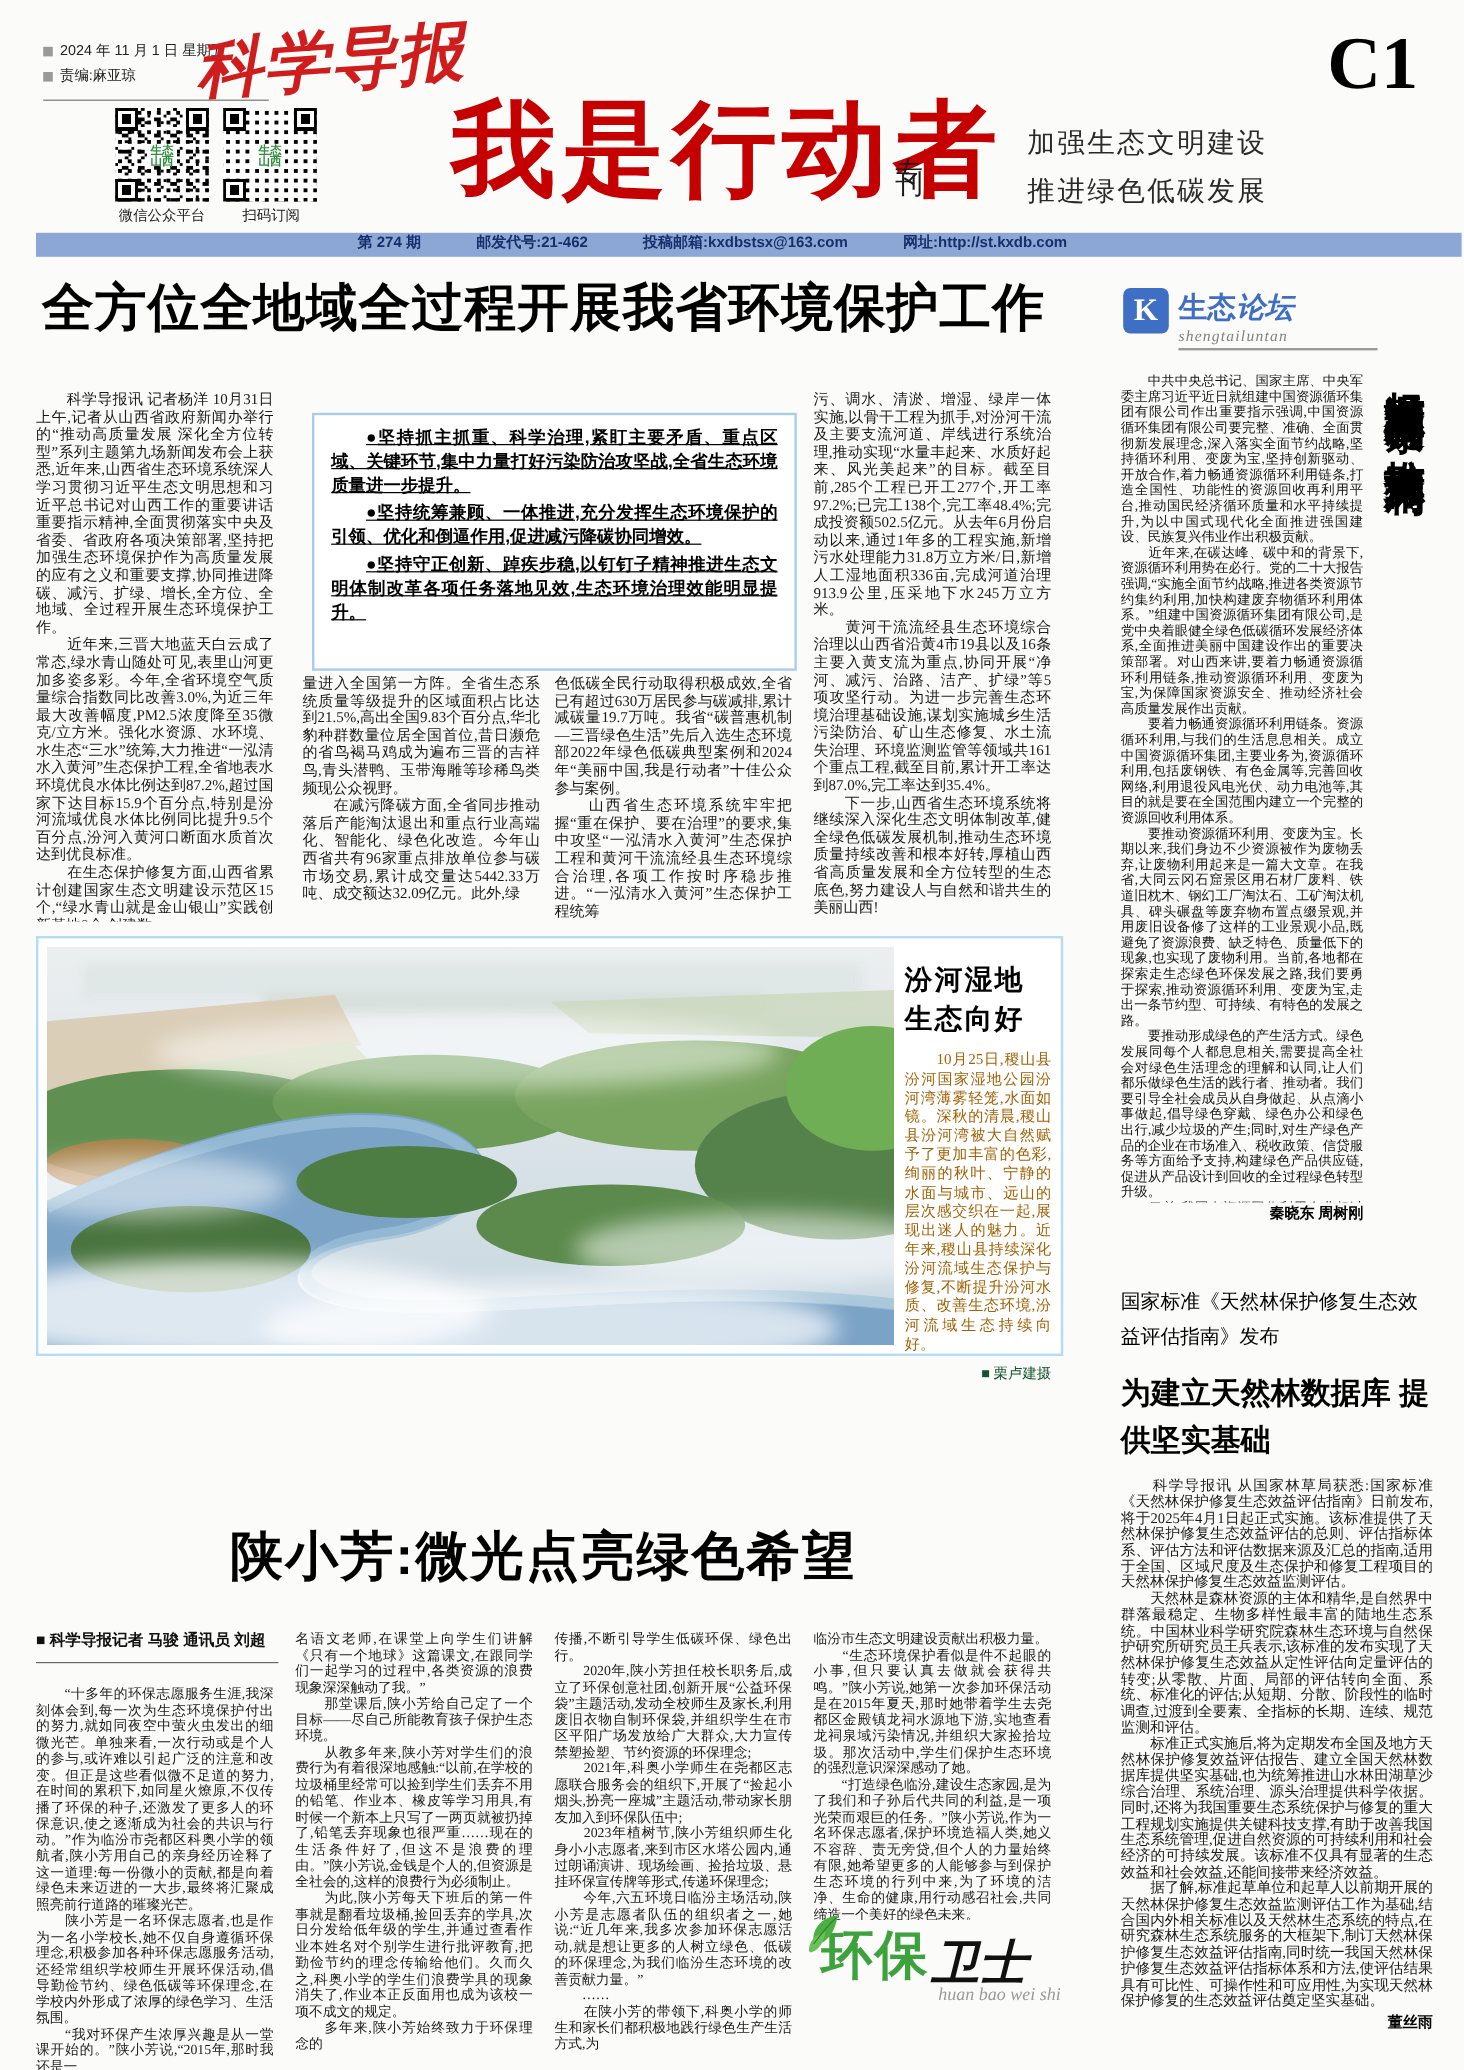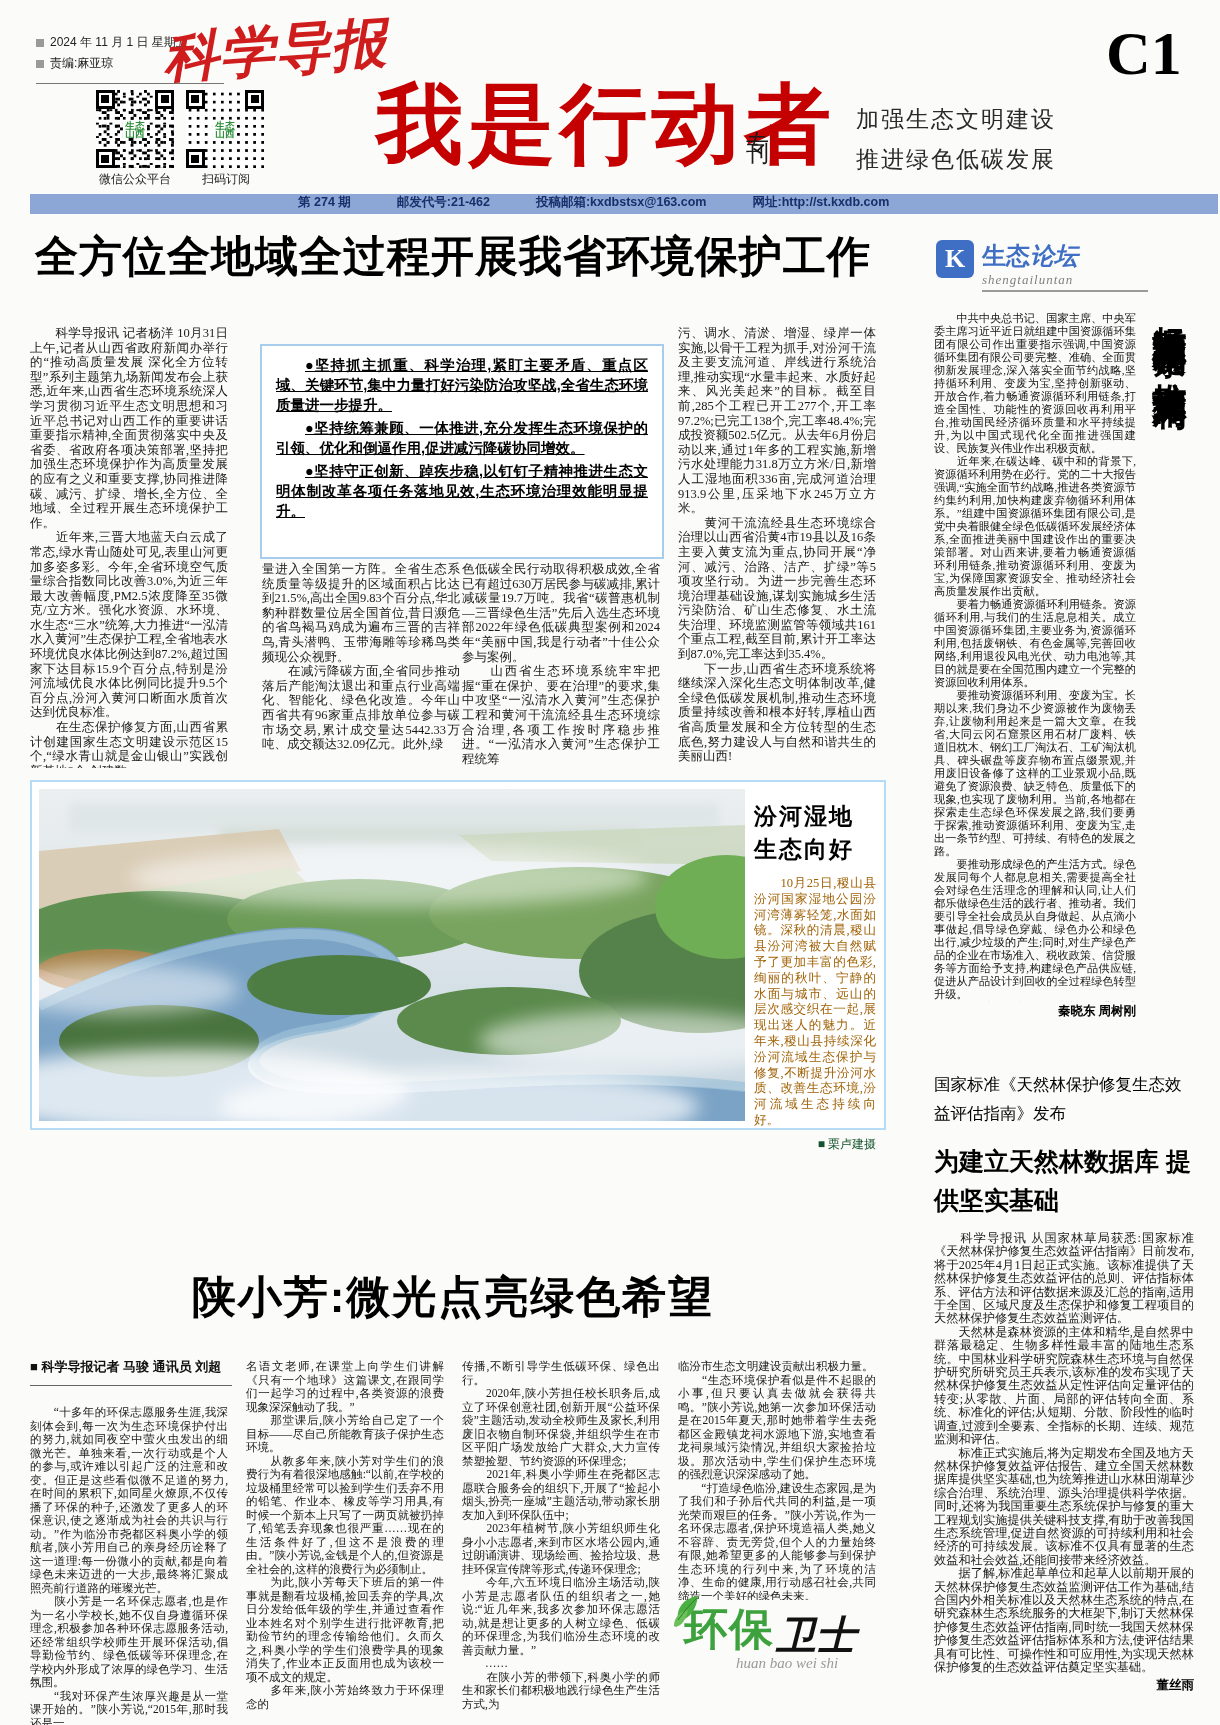--- a/index.html
+++ b/index.html
@@ -22,21 +22,21 @@
   .papertag{left:742px;top:112px;writing-mode:vertical-rl;font-size:23px;letter-spacing:12px;color:#1a1a1a;}
   .slogans{left:856px;top:100px;font-size:23px;line-height:40px;color:#2a2a2a;letter-spacing:2px;}
   .infobar{left:30px;top:194px;width:1188px;height:20px;background:#8ca7d5;color:#17306b;
     font-family:"Liberation Sans",sans-serif;font-size:12.5px;font-weight:bold;
     display:flex;align-items:flex-start;gap:46px;padding-left:268px;}
   
   .mainheadline{left:30px;top:228px;width:846px;text-align:center;font-family:"Liberation Sans",sans-serif;
     font-weight:900;font-size:43px;letter-spacing:1px;color:#000;white-space:nowrap;}
   .newscol{width:198px;font-size:12.5px;line-height:14.6px;text-align:justify;white-space:pre-line;color:#191919;overflow:hidden;}
   .c1{left:30px;top:326px;height:442px;}
-  .c2{left:262px;top:562px;height:205px;}
+  .c2{left:252px;top:562px;height:205px;}
   .c3{left:462px;top:562px;height:205px;}
   .c4{left:678px;top:326px;height:442px;}
   .hlbox{left:260px;top:344px;width:404px;height:215px;border:2px solid #a8cdec;background:#fff;padding:9px 14px;}
   .hlbox p{margin:0 0 3px 0;font-family:"Liberation Sans",sans-serif;font-weight:bold;font-size:14.5px;line-height:20px;text-align:justify;text-indent:2em;color:#000;text-decoration:underline;}
   
   .photobox{left:30px;top:780px;width:856px;height:350px;border:2px solid #b5dcf4;background:#fff;}
   .photo{left:39px;top:789px;width:706px;height:332px;overflow:hidden;}
   .caption{left:754px;top:800px;width:122px;}
   .captitle{font-size:23px;font-weight:bold;line-height:33px;white-space:pre-line;color:#000;margin-bottom:10px;letter-spacing:2px;}
   .capbody{font-size:12.6px;line-height:15.8px;text-align:justify;white-space:pre-line;color:#a16207;}
@@ -61,21 +61,21 @@
   .featbyline{left:30px;top:1358px;width:202px;font-family:"Liberation Sans",sans-serif;font-size:13px;font-weight:bold;color:#111;border-bottom:1px solid #666;padding-bottom:9px;}
   .featcol{width:198px;font-size:11.5px;line-height:13.5px;text-align:justify;white-space:pre-line;color:#191919;overflow:hidden;}
   .f1{left:30px;top:1406px;height:319px;}
   .f2{left:246px;top:1360px;height:365px;}
   .f3{left:462px;top:1360px;height:365px;}
   .f4{left:678px;top:1360px;height:240px;}
   
   .hbws{left:684px;top:1600px;width:200px;position:absolute;}
   .hb-green{color:#3da23d;font-size:44px;font-weight:900;font-family:"Liberation Serif",serif;letter-spacing:1px;}
   .hb-black{color:#111;font-size:40px;font-weight:900;font-style:italic;font-family:"Liberation Serif",serif;position:relative;top:5px;left:2px;}
-  .hb-py{color:#9a9a9a;font-size:15px;margin-top:-4px;margin-left:52px;font-style:italic;}
+  .hb-py{color:#9a9a9a;font-size:15px;margin-top:-4px;margin-left:52px;font-style:italic;text-align:right;}
   .leaf{position:absolute;left:-14px;top:-10px;}
 </style>
 </head>
 <body data-name="newspaper-page">
 
 <div class="abs dateblock" data-name="date-editor-block">
   <div class="row" data-name="date-line-row"><span class="sq" data-name="bullet-square-icon"></span><span data-name="date-line">2024 年 11 月 1 日 星期五</span></div>
   <div class="row" data-name="editor-line-row"><span class="sq" data-name="bullet-square-icon"></span><span data-name="editor-line">责编:麻亚琼</span></div>
 </div>
 

